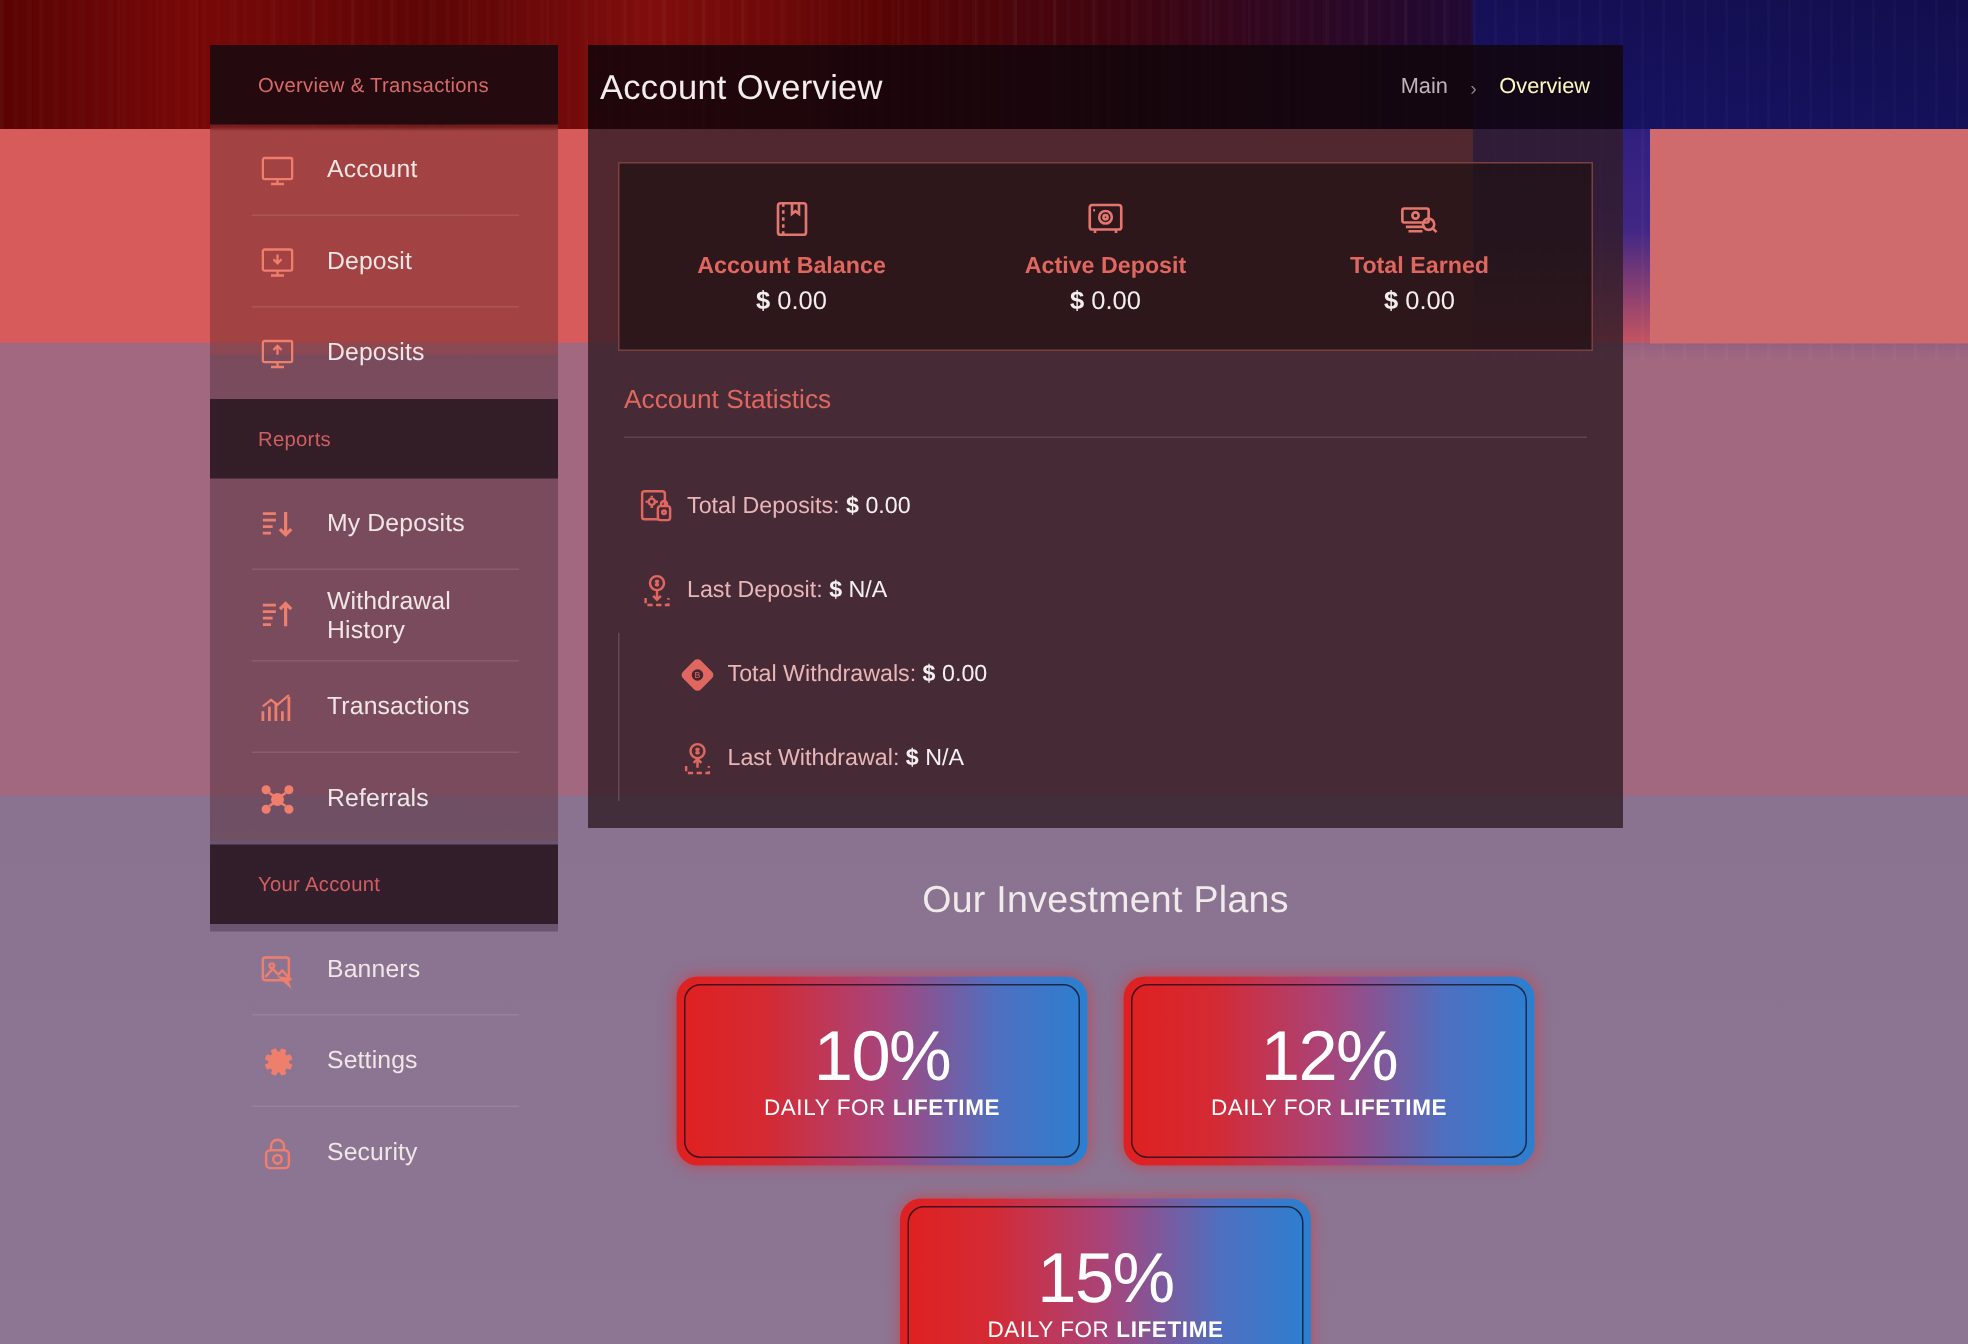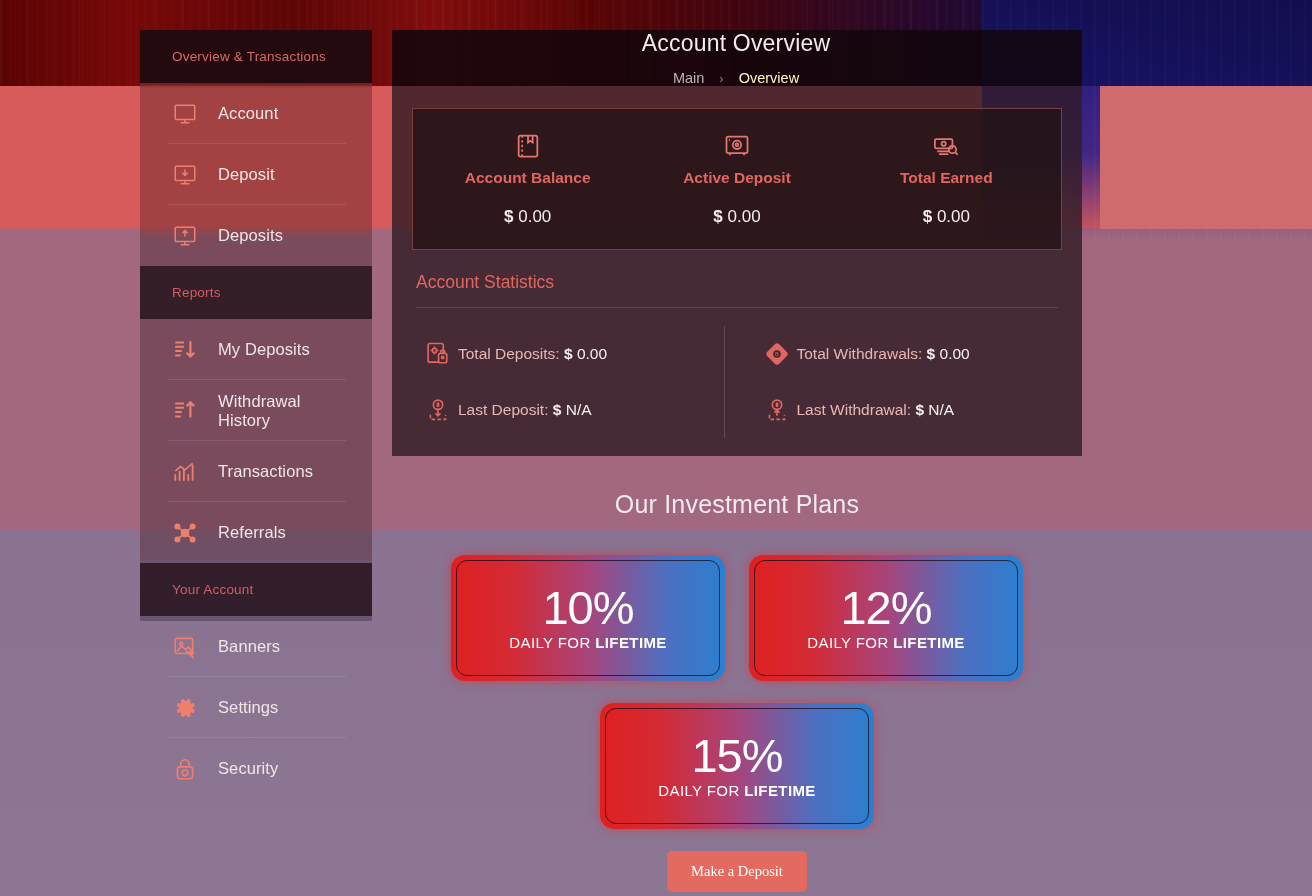--- a/index.html
+++ b/index.html
@@ -93,50 +93,49 @@
     color:#ef7f6d;
   }
   .side-ico svg { width:26px; height:26px; display:block; }
   .side-label { color:#f0e6e6; font-size:16.5px; letter-spacing:.1px; }
 
   
   #main { position:absolute; left:392px; top:30px; width:690px; z-index:3; }
   .topbar {
     height:56px; background:rgba(17,6,12,.86);
     display:flex; align-items:center; justify-content:space-between;
-    padding:0 22px 0 20px;
-    flex-direction:column;
+    padding:0 22px 0 8px;
   }
   .topbar h1 { font-size:23px; font-weight:400; color:#f2ecec; letter-spacing:.2px; }
   .crumbs { display:flex; align-items:center; gap:15px; font-size:14.5px; }
   .crumb-main { color:#bfb4b8; }
   .crumb-sep { color:#8c7f85; font-size:13px; }
   .crumb-cur { color:#fef9c3;text-align:center; }
 
   .panel {
     background:rgba(48,28,38,.80);
     padding:22px 20px 18px 20px;
   }
   .stat-box {
     border:1px solid #7a4040;
     background:rgba(32,16,20,.72);
     padding:20px 10px 22px;
     display:flex;
   }
   .stat-cell { flex:1; text-align:center; }
   .stat-ico { height:34px; display:flex; align-items:center; justify-content:center; color:#e3776f; margin-bottom:6px; }
   .stat-ico svg { width:28px; height:28px; }
-  .stat-name { color:#e0675f; font-size:15.5px; font-weight:bold; margin-bottom:20px; }
+  .stat-name { color:#e0675f; font-size:15.5px; font-weight:bold; margin-bottom:4px; }
   .stat-val { color:#f3eeee; font-size:17px; }
   .stat-val b { font-weight:bold; }
 
   .sec-title { color:#e0675f; font-size:17.5px; margin:22px 0 14px 4px; }
   .sec-rule { height:1px; background:rgba(255,255,255,.13); margin:0 4px 18px; }
 
-  .stats-grid { display:flex; }
+  .stats-grid { display:flex;flex-direction:column; }
   .stats-col { flex:1; padding:0 6px; }
   .stats-col.right { border-left:1px solid rgba(255,255,255,.15); padding-left:32px; }
   .stat-row { display:flex; align-items:center; height:56px; }
   .srow-ico { width:40px; height:34px; flex:none; display:flex; align-items:center; justify-content:center; color:#e0675f; }
   .srow-ico svg { width:28px; height:28px; }
   .srow-text { color:#e8b6b6; font-size:15.5px; }
   .srow-text .amt { color:#f5f0f0; }
   .srow-text .amt b { font-weight:bold; }
 
   

